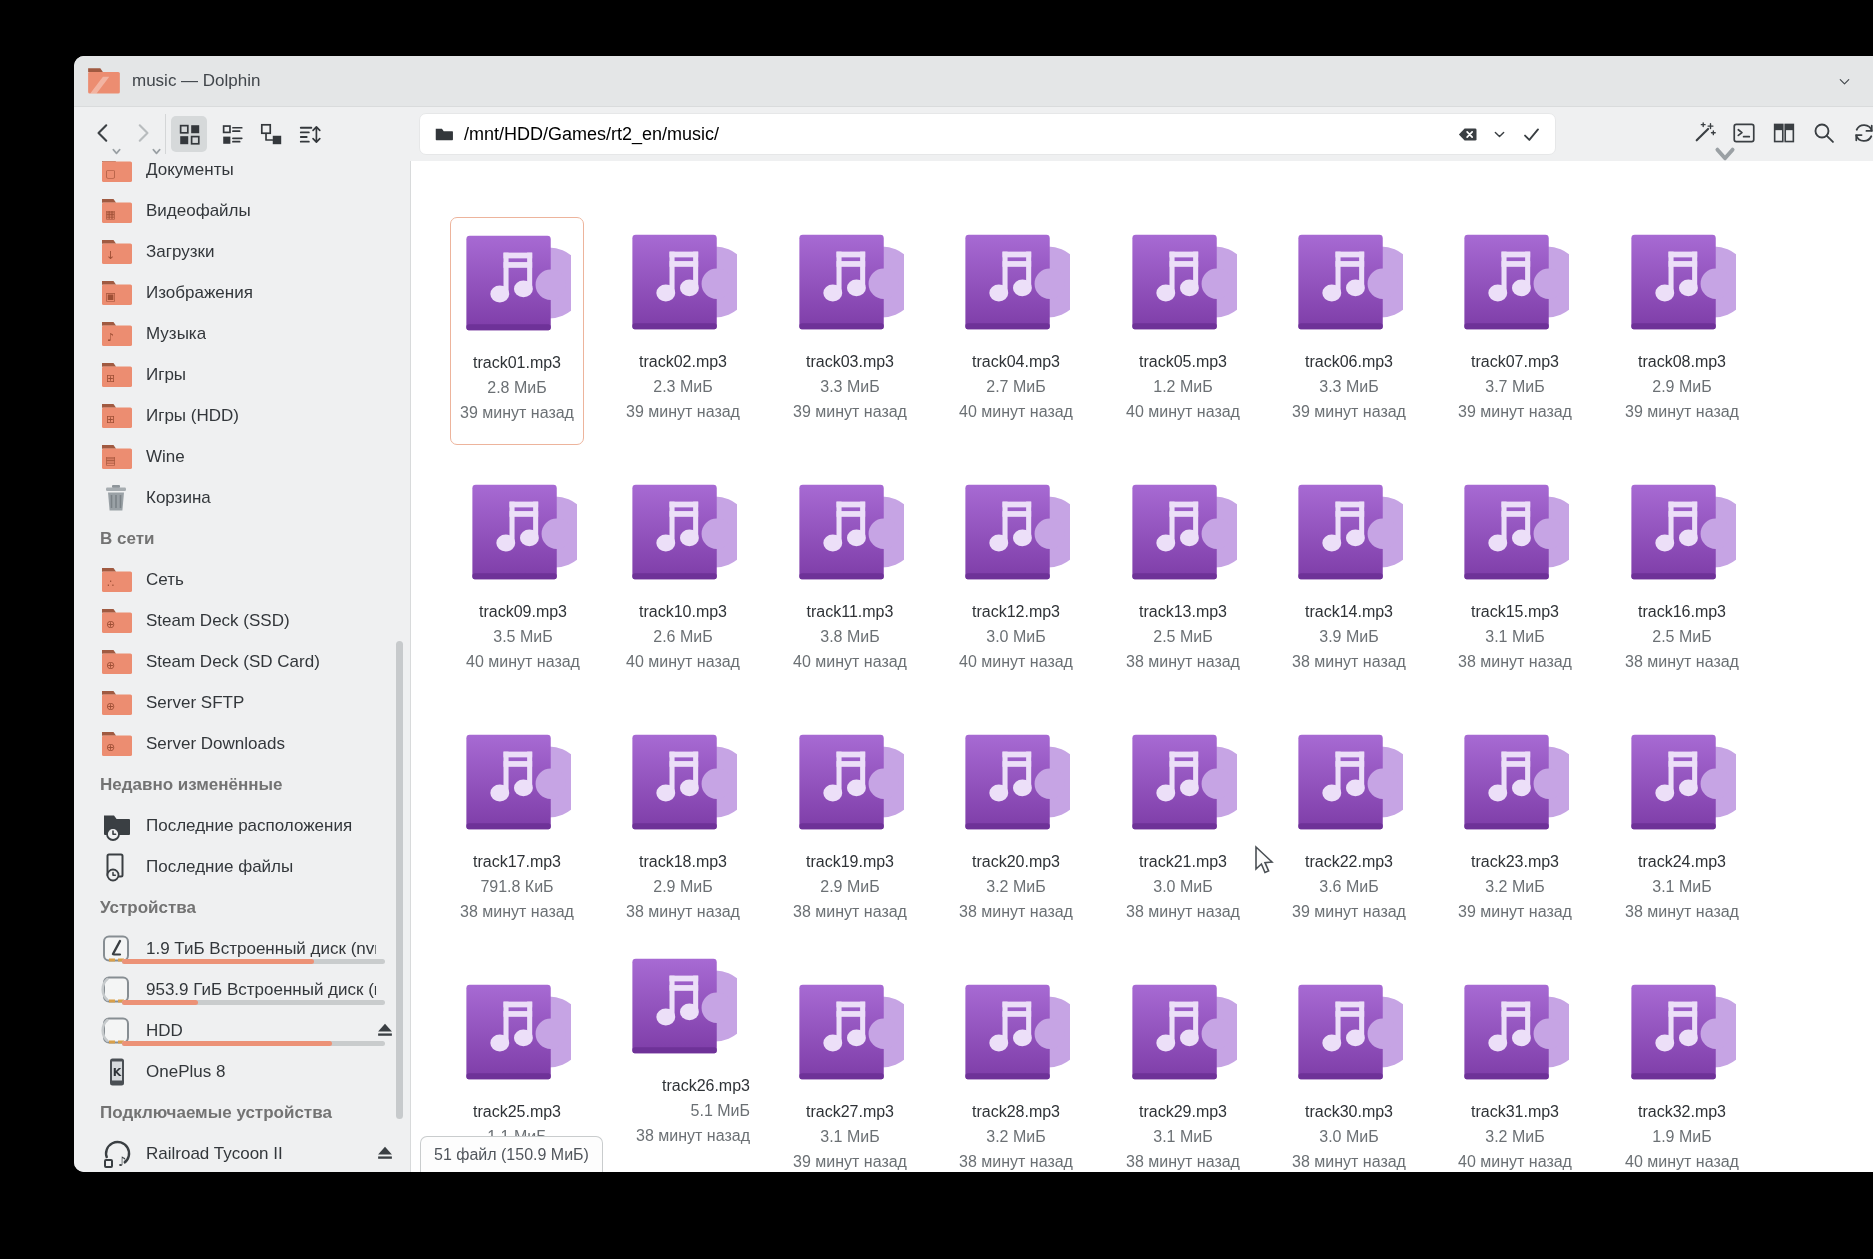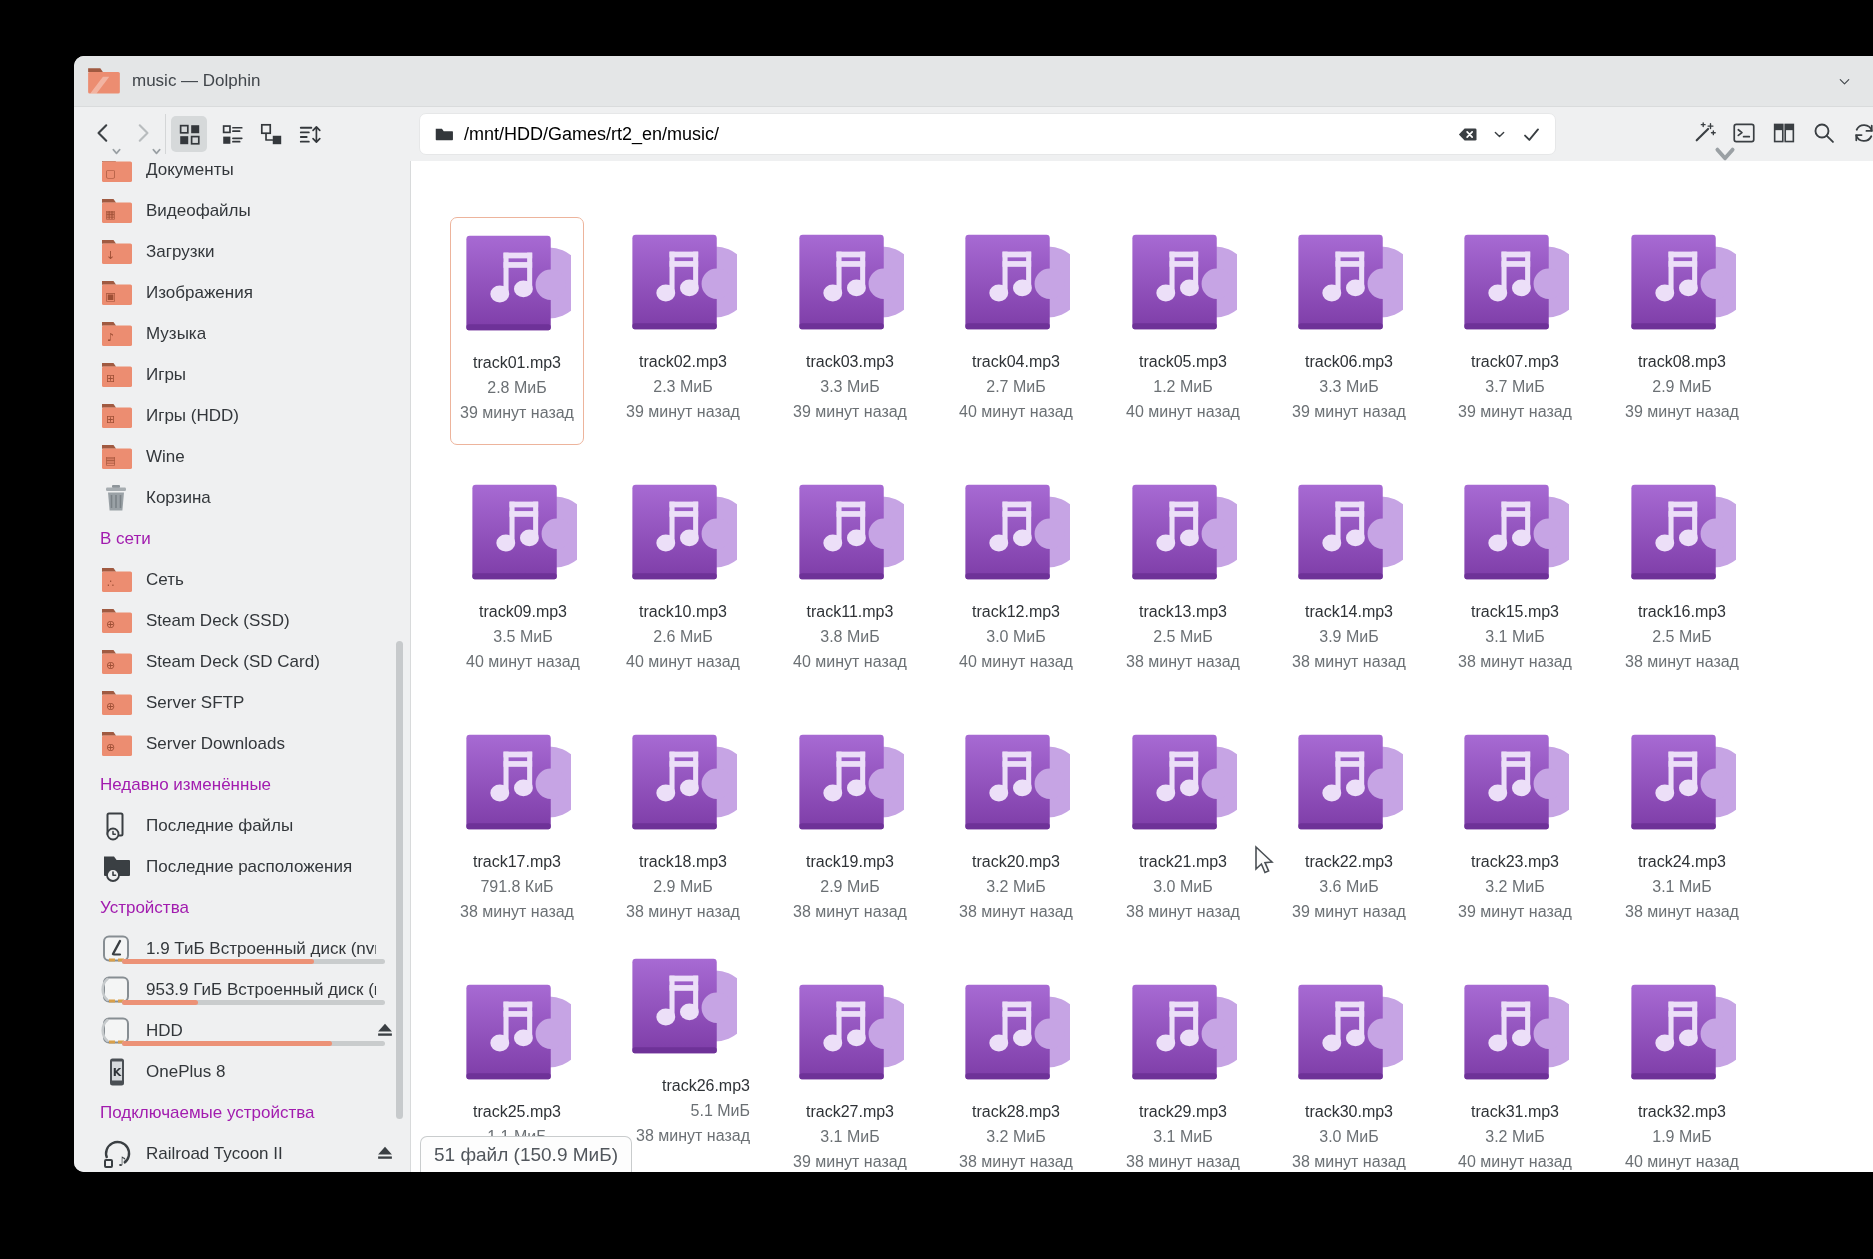--- a/index.html
+++ b/index.html
@@ -32,21 +32,21 @@
   .url-actions{display:flex;align-items:center;gap:11px;margin-right:12px;color:#3a3f43;}
   .url-actions .ic{width:23px;height:23px;}
   .tb-right{position:absolute;right:15px;top:13px;display:flex;align-items:center;gap:14px;color:#3a3f43;}
   .tb-right .ic{width:26px;height:26px;position:relative;}
   .tb-right .ic svg{width:26px;height:26px;}
   
   .content{position:relative;display:flex;height:1011px;}
   .sidebar{position:relative;width:336px;flex:none;background:#eff0f1;overflow:hidden;}
   .side-scroll{margin-top:-12px;}
   .side-row{position:relative;height:41px;display:flex;align-items:center;}
-  .side-header{padding-left:26px;font-size:17px;color:#a21caf;}
+  .side-header{padding-left:26px;font-size:17px;color:#737373;font-weight:bold;}
   .side-item{padding-left:26px;cursor:default;}
   .side-icon{width:34px;height:30px;flex:none;display:flex;align-items:center;justify-content:center;}
   .side-icon svg{width:34px;height:30px;}
   .side-label{margin-left:12px;font-size:17px;color:#33373b;white-space:nowrap;overflow:hidden;
     max-width:230px;}
   .usage-track{position:absolute;left:48px;top:31px;width:263px;height:5px;border-radius:2.5px;
     background:#c9cccd;}
   .usage-fill{height:100%;border-radius:2.5px;background:#ec9277;}
   .eject{position:absolute;right:14px;top:9px;width:22px;height:22px;color:#3a3f43;}
   .side-scrollbar{position:absolute;left:322px;top:480px;width:7px;height:478px;border-radius:3.5px;
@@ -59,21 +59,21 @@
   .tile-icon{width:108px;height:108px;margin:11px auto 0;}
   .tile-name{margin-top:13px;font-size:16px;line-height:25px;color:#2f3337;white-space:nowrap;}
   .tile-sub{font-size:16px;line-height:25px;color:#6b7074;white-space:nowrap;}
   
   .main-sb-sep{position:absolute;right:21px;top:0;bottom:0;width:1px;background:#e4e6e7;}
   .main-sb-thumb{position:absolute;right:3px;top:8px;width:15px;height:580px;border-radius:7.5px;
     background:#f2b9a8;}
   
   .status-pill{position:absolute;left:9px;bottom:0;height:36px;background:#fdfdfd;
     border:1px solid #c9cccd;border-bottom:none;border-radius:7px 7px 0 0;display:flex;
-    align-items:center;padding:0 13px;font-size:19px;color:#51565c;box-sizing:border-box;}
+    align-items:center;padding:0 13px;font-size:16px;color:#51565c;box-sizing:border-box;}
   
   .cursor{position:absolute;left:1252px;top:845px;width:26px;height:30px;z-index:50;pointer-events:none;}
 </style>
 </head>
 <body>
 
 <svg width="0" height="0" style="position:absolute">
   <defs>
     <linearGradient id="purpleGrad" x1="0" y1="0" x2="0" y2="1">
       <stop offset="0" stop-color="#a76ad3"></stop>
@@ -363,36 +363,36 @@
 
     <text x="10.5" y="21.5" text-anchor="middle" font-size="11" fill="#9e4f35" font-family="DejaVu Sans,sans-serif">⊕</text>
   </svg>
             </span>
             <span class="side-label">Server Downloads</span>
           </div>
           <div class="side-row side-header">Недавно изменённые</div>
           <div class="side-row side-item">
             <span class="side-icon">
               <svg viewBox="0 0 34 30">
+                <path d="M4 4.5 h10 l2.6 3.6 H29 a1 1 0 0 1 1 1 V23 a1 1 0 0 1 -1 1 H5 a1 1 0 0 1 -1 -1 Z" fill="#3a3f43"></path>
+                <circle cx="13" cy="23" r="6" fill="#eff0f1" stroke="#3a3f43" stroke-width="1.8"></circle>
+                <path d="M13 20 v3.2 h2.6" fill="none" stroke="#3a3f43" stroke-width="1.6" stroke-linecap="round" stroke-linejoin="round"></path>
+              </svg>
+            </span>
+            <span class="side-label">Последние расположения</span>
+          </div>
+          <div class="side-row side-item">
+            <span class="side-icon">
+              <svg viewBox="0 0 34 30">
                 <path d="M9 2.5 h12 a1.5 1.5 0 0 1 1.5 1.5 v19 a1.5 1.5 0 0 1 -1.5 1.5 H9 a1.5 1.5 0 0 1 -1.5 -1.5 v-19 A1.5 1.5 0 0 1 9 2.5 Z" fill="none" stroke="#3a3f43" stroke-width="2"></path>
                 <circle cx="13" cy="23" r="5.5" fill="#eff0f1" stroke="#3a3f43" stroke-width="1.8"></circle>
                 <path d="M13 20.5 v2.8 h2.3" fill="none" stroke="#3a3f43" stroke-width="1.5" stroke-linecap="round" stroke-linejoin="round"></path>
               </svg>
             </span>
             <span class="side-label">Последние файлы</span>
-          </div>
-          <div class="side-row side-item">
-            <span class="side-icon">
-              <svg viewBox="0 0 34 30">
-                <path d="M4 4.5 h10 l2.6 3.6 H29 a1 1 0 0 1 1 1 V23 a1 1 0 0 1 -1 1 H5 a1 1 0 0 1 -1 -1 Z" fill="#3a3f43"></path>
-                <circle cx="13" cy="23" r="6" fill="#eff0f1" stroke="#3a3f43" stroke-width="1.8"></circle>
-                <path d="M13 20 v3.2 h2.6" fill="none" stroke="#3a3f43" stroke-width="1.6" stroke-linecap="round" stroke-linejoin="round"></path>
-              </svg>
-            </span>
-            <span class="side-label">Последние расположения</span>
           </div>
           <div class="side-row side-header">Устройства</div>
           <div class="side-row side-item">
             <span class="side-icon">
               <svg viewBox="0 0 34 30">
                 <rect x="4" y="2.5" width="24" height="24" rx="5" fill="#f4f5f5" stroke="#878e93" stroke-width="2"></rect>
                 <path d="M20 7 L13 20" stroke="#3a3f43" stroke-width="2.4" stroke-linecap="round"></path>
                 <path d="M14 20.5 h6" stroke="#3a3f43" stroke-width="2.2" stroke-linecap="round"></path>
                 <rect x="9" y="24.5" width="6" height="3" fill="#d9a04a"></rect>
                 <rect x="18" y="24.5" width="6" height="3" fill="#d9a04a"></rect>

